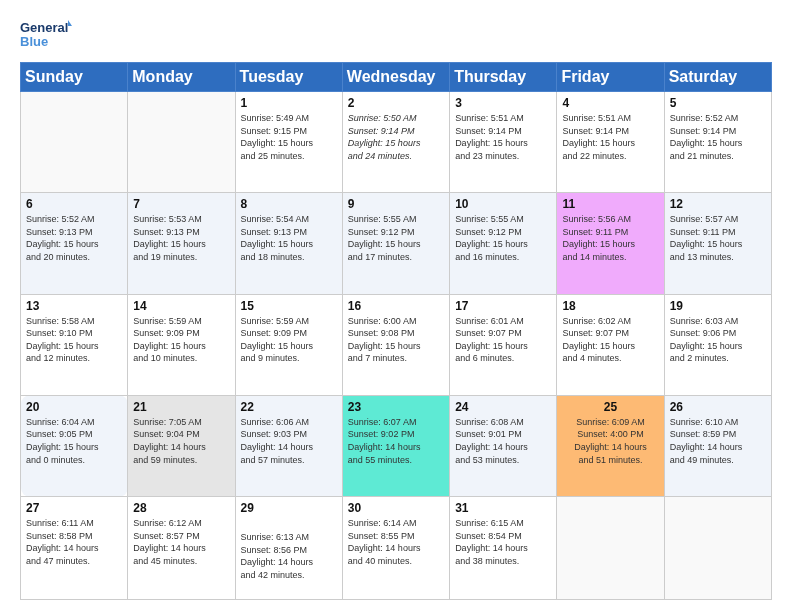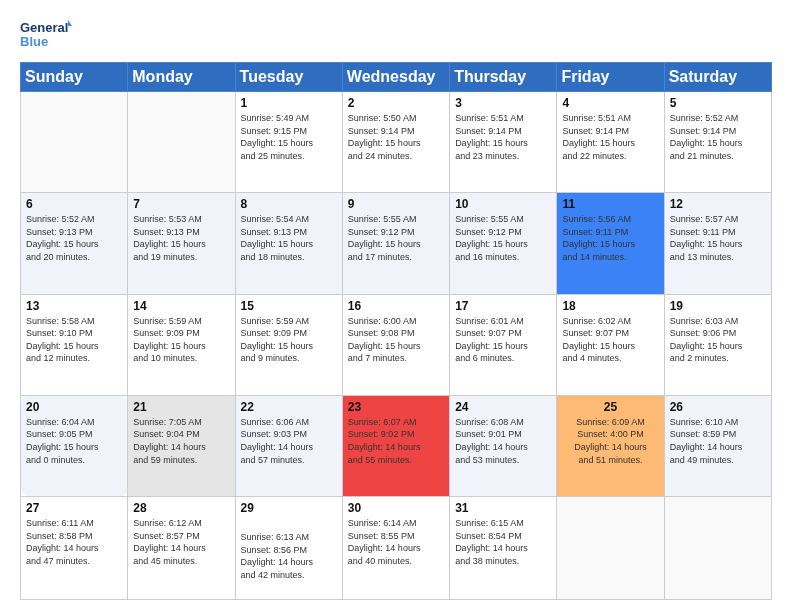--- a/index.html
+++ b/index.html
@@ -122,21 +122,21 @@
           <td class="empty-cell"></td>
           <td>
             <span class="day-num">1</span>
             <div class="day-detail" style="white-space: pre-line;">Sunrise: 5:49 AM
 Sunset: 9:15 PM
 Daylight: 15 hours
 and 25 minutes.</div>
           </td>
           <td>
             <span class="day-num">2</span>
-            <div class="day-detail" style="white-space: pre-line;">Sunrise: 5:50 AM
+            <div class="day-detail" style="white-space: pre-line; font-style: italic;">Sunrise: 5:50 AM
 Sunset: 9:14 PM
 Daylight: 15 hours
 and 24 minutes.</div>
           </td>
           <td>
             <span class="day-num">3</span>
             <div class="day-detail" style="white-space: pre-line;">Sunrise: 5:51 AM
 Sunset: 9:14 PM
 Daylight: 15 hours
 and 23 minutes.</div>
@@ -185,21 +185,21 @@
 Daylight: 15 hours
 and 17 minutes.</div>
           </td>
           <td style="background: rgb(240, 244, 250);">
             <span class="day-num">10</span>
             <div class="day-detail" style="white-space: pre-line;">Sunrise: 5:55 AM
 Sunset: 9:12 PM
 Daylight: 15 hours
 and 16 minutes.</div>
           </td>
-          <td style="background: #3b82f6;">
+          <td style="background: #f0abfc;">
             <span class="day-num">11</span>
             <div class="day-detail" style="white-space: pre-line;">Sunrise: 5:56 AM
 Sunset: 9:11 PM
 Daylight: 15 hours
 and 14 minutes.</div>
           </td>
           <td style="background: rgb(240, 244, 250);">
             <span class="day-num">12</span>
             <div class="day-detail" style="white-space: pre-line;">Sunrise: 5:57 AM
 Sunset: 9:11 PM
@@ -273,21 +273,21 @@
 Daylight: 14 hours
 and 59 minutes.</div>
           </td>
           <td style="background: rgb(240, 244, 250);">
             <span class="day-num">22</span>
             <div class="day-detail" style="white-space: pre-line;">Sunrise: 6:06 AM
 Sunset: 9:03 PM
 Daylight: 14 hours
 and 57 minutes.</div>
           </td>
-          <td style="background: #ef4444;">
+          <td style="background: #5eead4;">
             <span class="day-num">23</span>
             <div class="day-detail" style="white-space: pre-line;">Sunrise: 6:07 AM
 Sunset: 9:02 PM
 Daylight: 14 hours
 and 55 minutes.</div>
           </td>
           <td style="background: rgb(240, 244, 250);">
             <span class="day-num">24</span>
             <div class="day-detail" style="white-space: pre-line;">Sunrise: 6:08 AM
 Sunset: 9:01 PM

